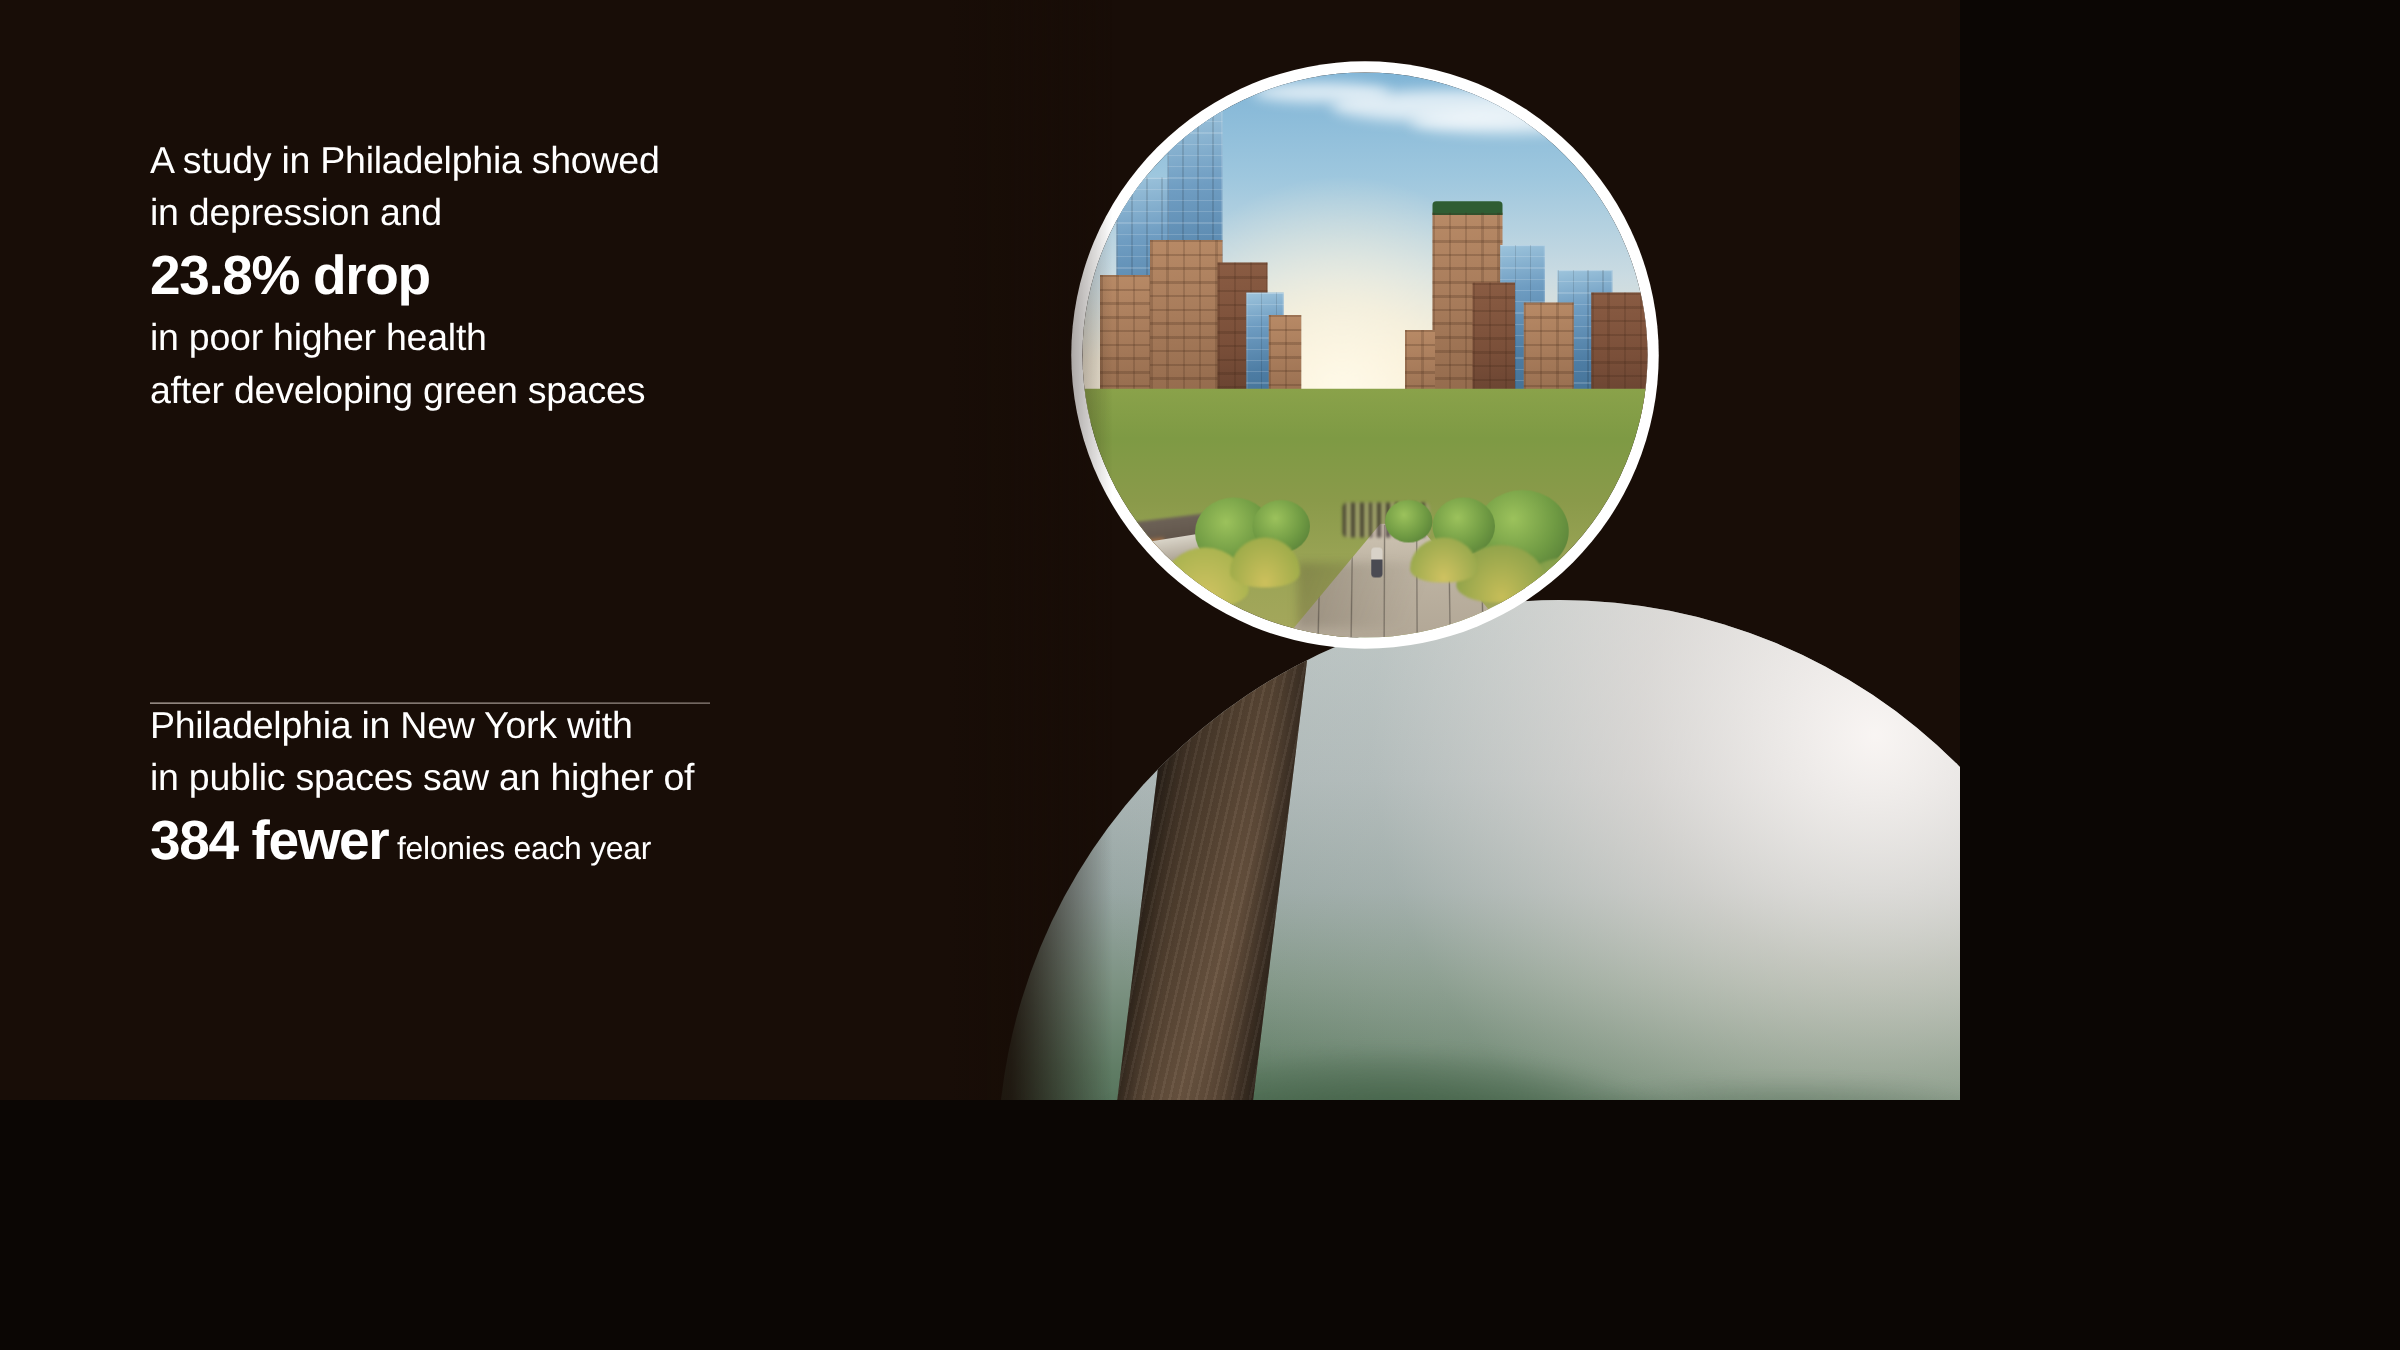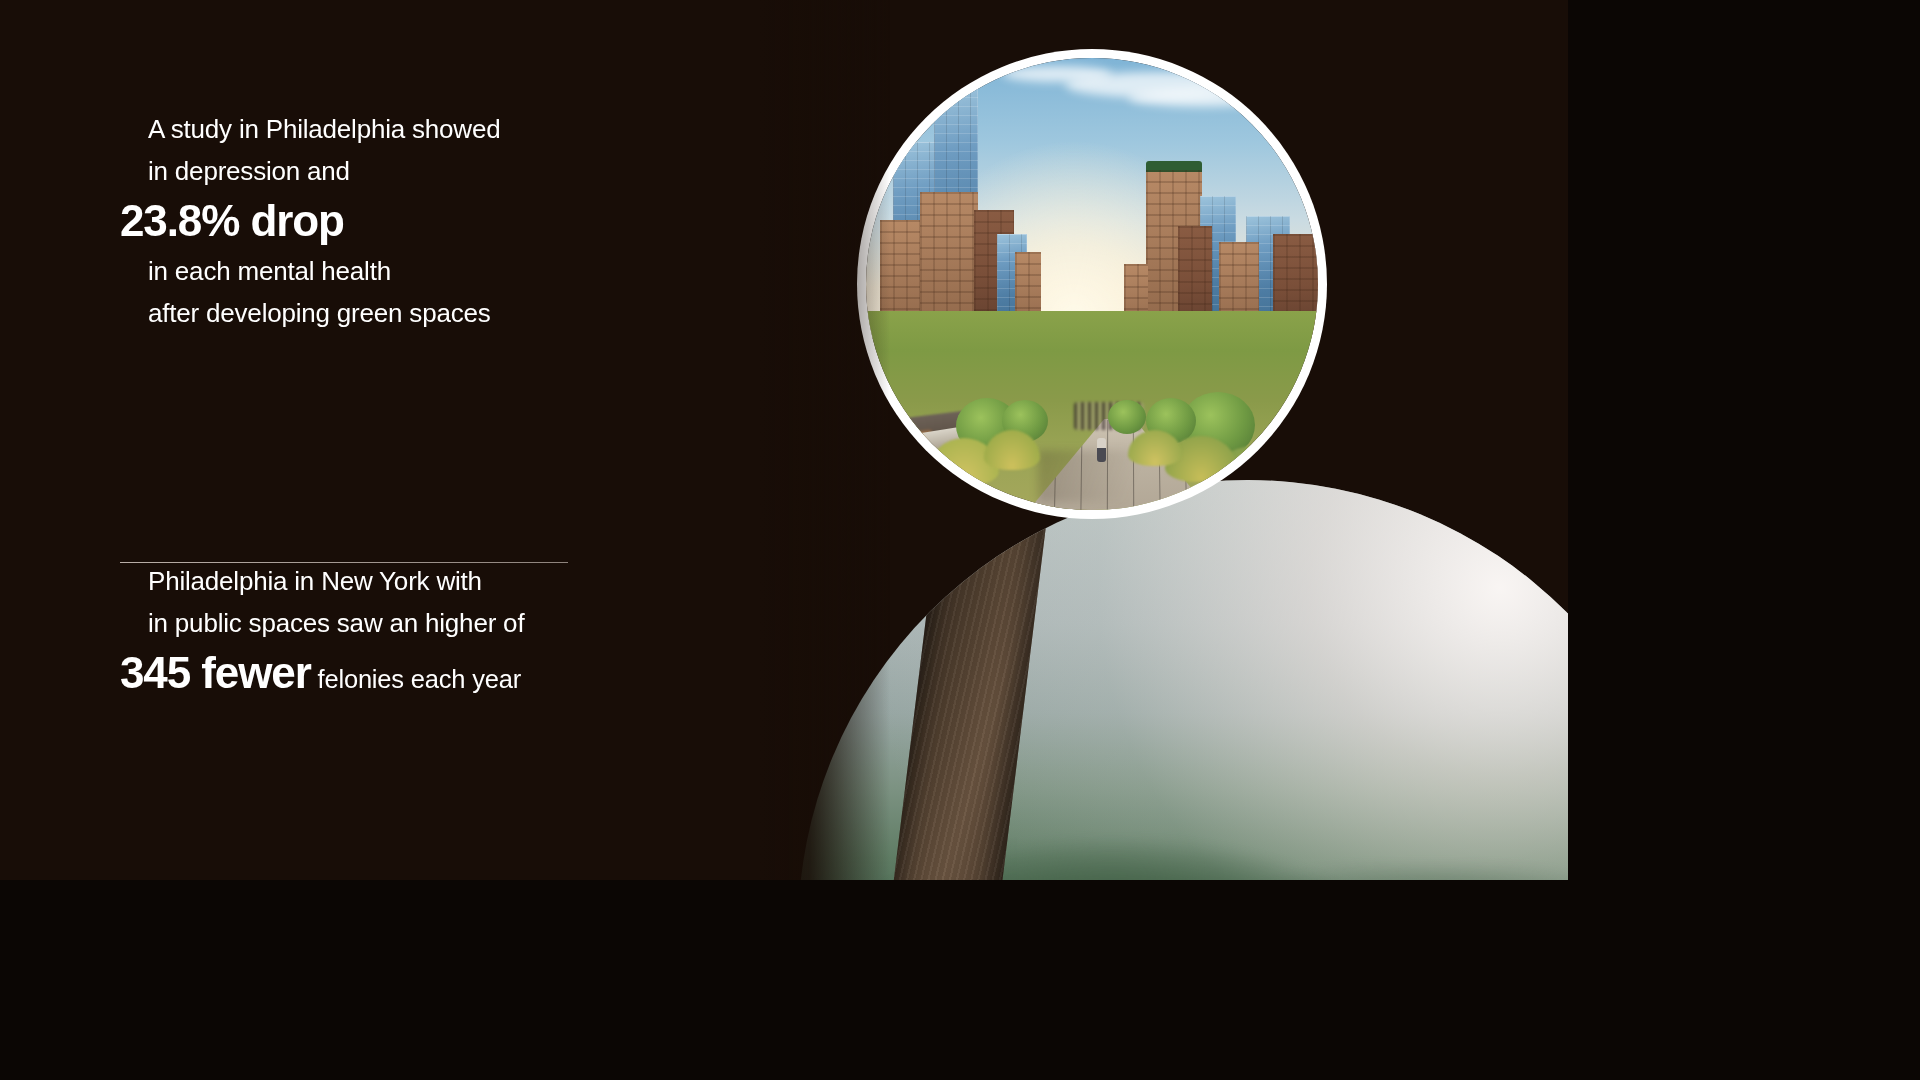--- a/index.html
+++ b/index.html
@@ -31,23 +31,22 @@
   #block-1 { top: 108px; }
   #block-2 { top: 560px; }
 
   .line {
     color: #ffffff;
     letter-spacing: -0.2px;
     white-space: nowrap;
   }
   .line.light {
     font-weight: 400;
-    font-size: 26px;
+    font-size: 30px;
     line-height: 42px;
-    margin-left: 28px;
   }
   .line.big {
     font-weight: 700;
     font-size: 44px;
     line-height: 58px;
     letter-spacing: -1.1px;
   }
   .line.mixed {
     font-weight: 400;
     font-size: 25.5px;
@@ -373,27 +372,27 @@
 
     <div class="fade-left"></div>
   </div>
 
   <div class="text-col">
 
     <div class="stat-block" id="block-1">
       <div class="line light">A study in Philadelphia showed</div>
       <div class="line light">in depression and</div>
       <div class="line big">23.8% drop</div>
-      <div class="line light">in each mental health</div>
+      <div class="line light">in poor higher health</div>
       <div class="line light">after developing green spaces</div>
     </div>
 
     <div class="stat-block" id="block-2">
       <div class="line light">Philadelphia in New York with</div>
       <div class="line light">in public spaces saw an higher of</div>
-      <div class="line mixed"><span class="strong">345 fewer</span><span> felonies each year</span></div>
+      <div class="line mixed"><span class="strong">384 fewer</span><span> felonies each year</span></div>
     </div>
 
   </div>
 
   <div class="divider" style="background: linear-gradient(to right, rgb(214, 203, 196), rgba(214, 203, 196, 0.733));"></div>
 
 </div>
 
 </body></html>

